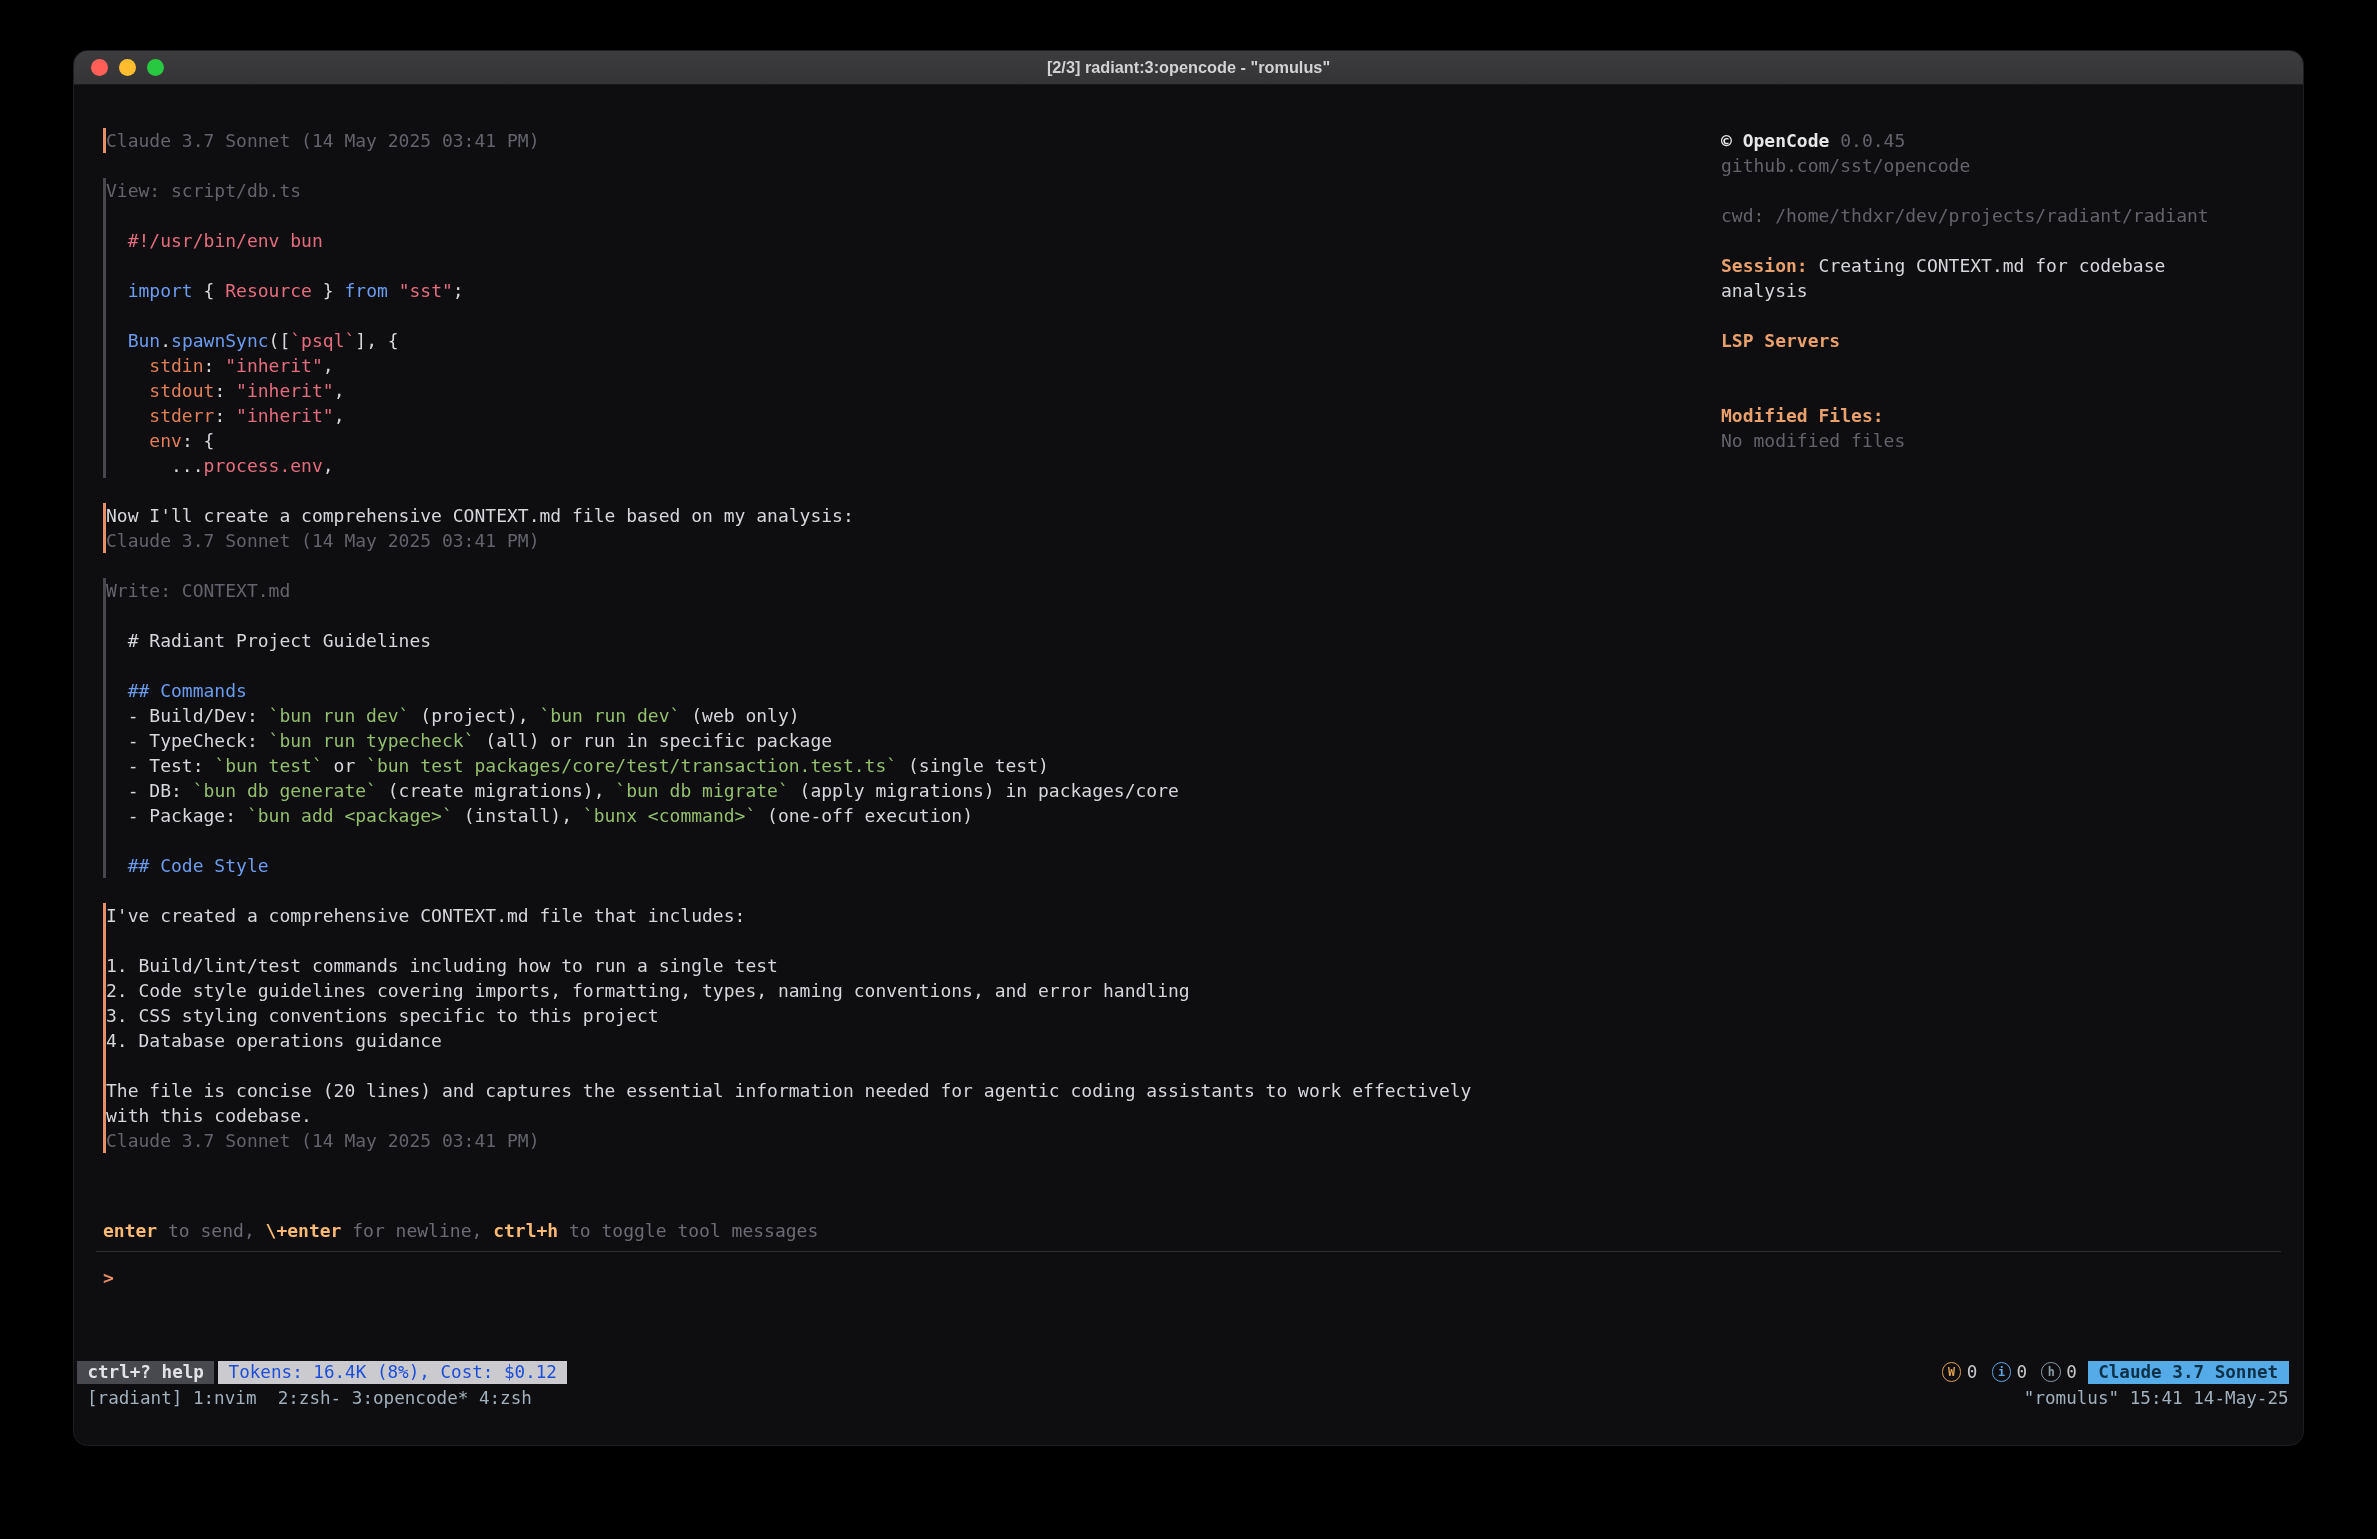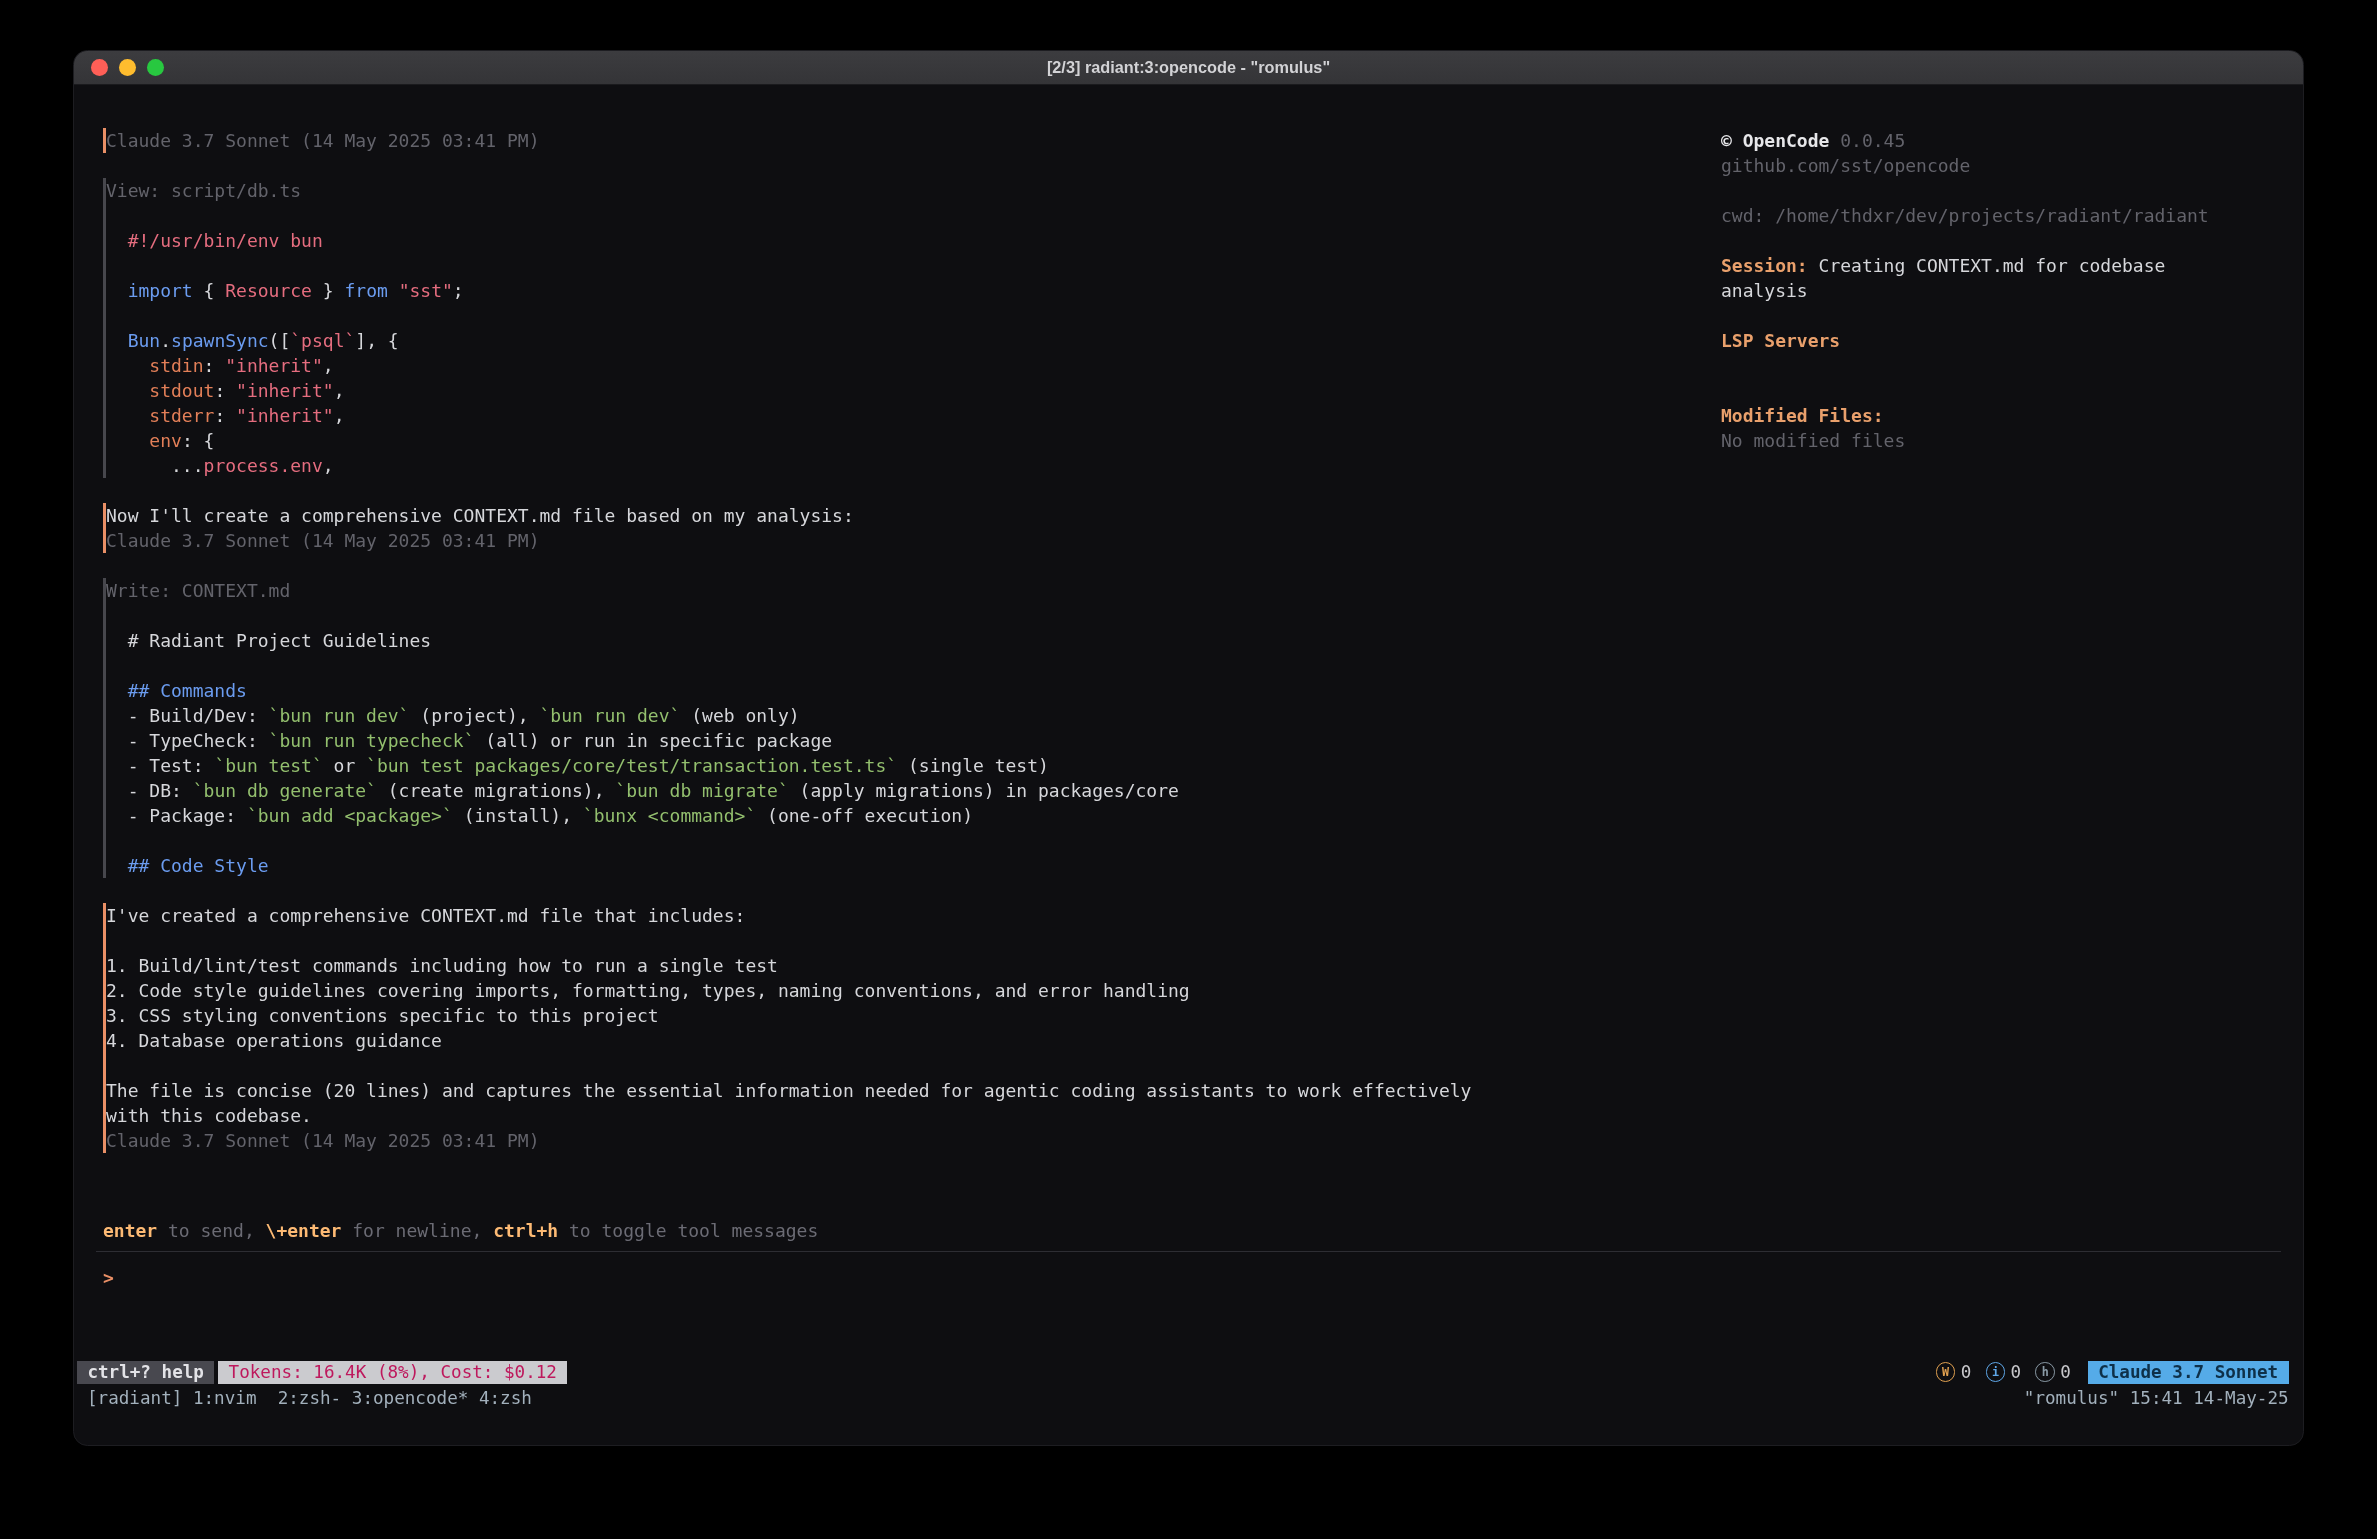--- a/index.html
+++ b/index.html
@@ -54,22 +54,22 @@
   .sidebar { position:absolute; left:1647px; top:42px; width:528px; }
   .orange { color:#e9a06c; font-weight:700; }
   .white-b { color:#e7e7ea; font-weight:700; }
 
   .statusbar {
     position:absolute; left:3px; right:14.4px; bottom:61px; height:23.5px;
     display:flex; align-items:center; font-size:17.6px;
   }
   .chip { height:23.5px; display:flex; align-items:center; padding:0 10.4px; white-space:pre; }
   .chip-dark { background:#48484f; color:#e3e3e7; font-weight:700; }
-  .chip-light { background:#cbcbcf; color:#be185d; margin-left:3.9px; }
-  .chip-model { background:#55abe8; color:#0e3049; font-weight:700; margin-left:17px; }
+  .chip-light { background:#cbcbcf; color:#1d4ed8; margin-left:3.9px; }
+  .chip-model { background:#55abe8; color:#0e3049; font-weight:700; margin-left:11px; }
   .spacer-flex { flex:1; }
   .diag { display:flex; align-items:center; gap:14.4px; }
   .diag-group { display:flex; align-items:center; gap:5.2px; }
   .diag-ico {
     width:19.6px; height:19.6px; border-radius:50%; border:1.3px solid currentColor;
     display:inline-flex; align-items:center; justify-content:center;
     font-size:11.7px; font-weight:700;
   }
   .warn { color:#e0a050; }
   .info { color:#5fa7e8; }

